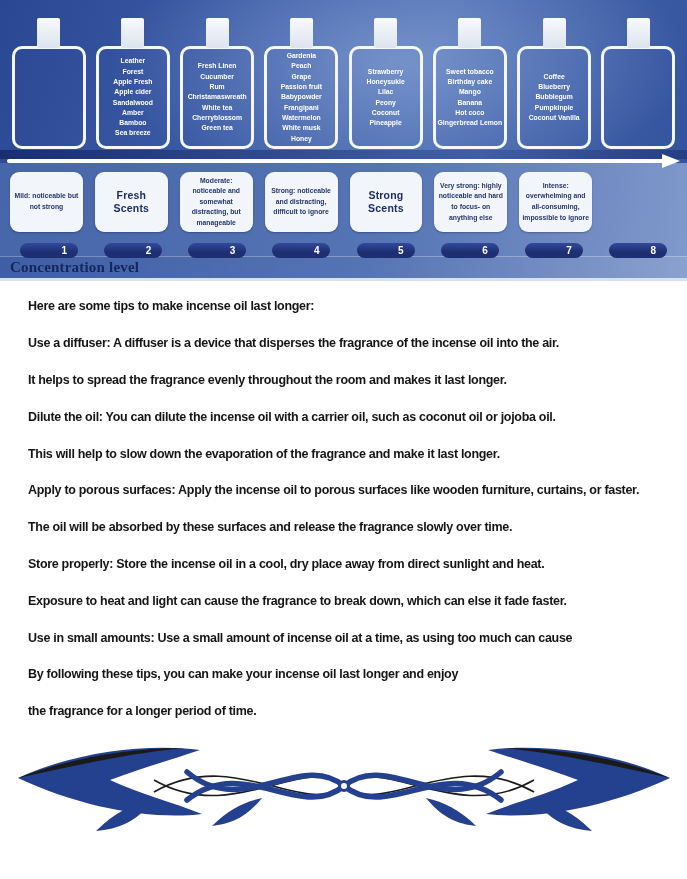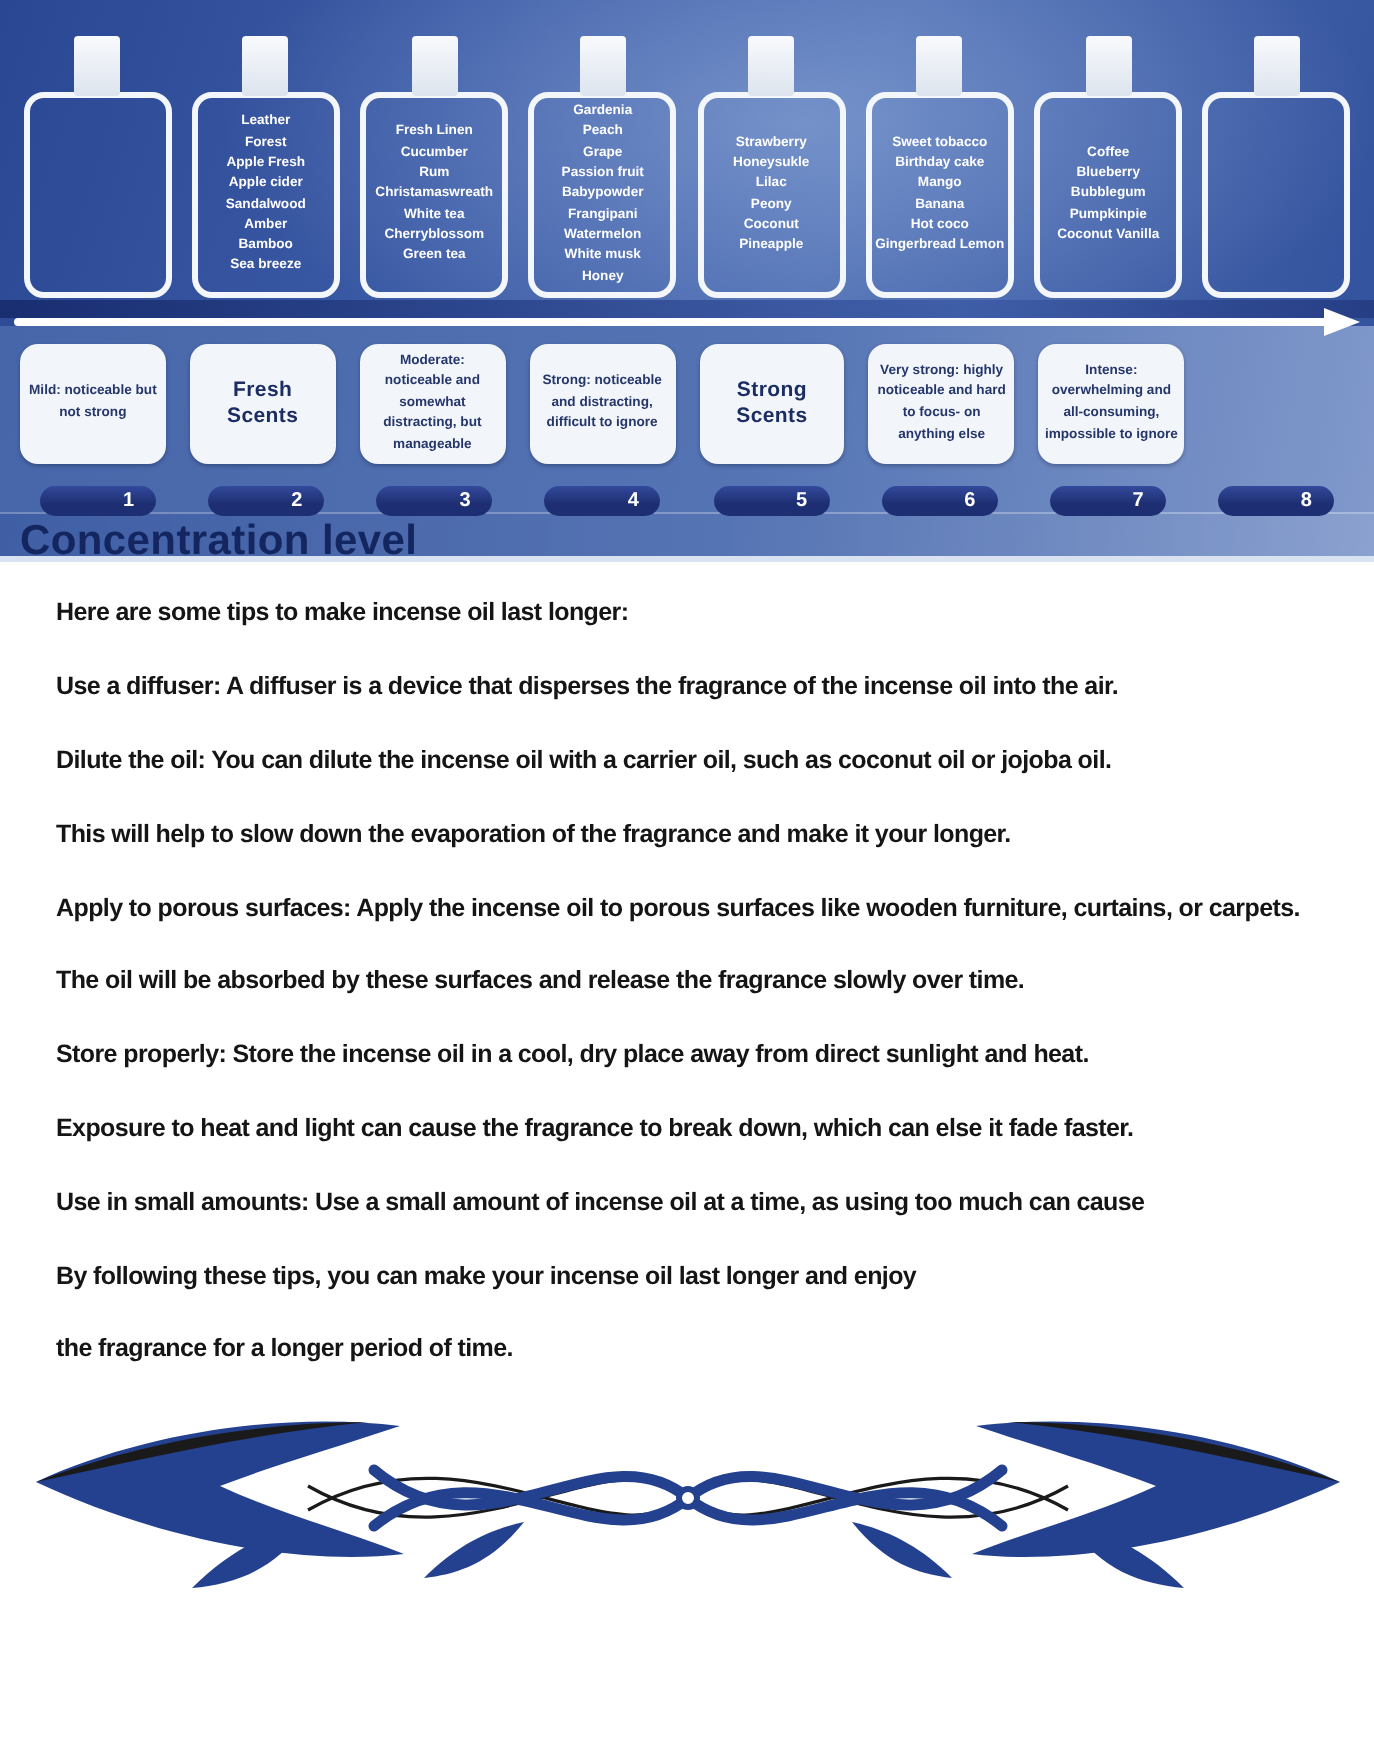--- a/index.html
+++ b/index.html
@@ -65,21 +65,21 @@
     display:grid; grid-template-columns:repeat(8,1fr); gap:6px; padding:0 10px;
   }
   .pill {
     width:58px; height:15px; margin:0 auto;
     background:linear-gradient(to bottom,#33499c,#1d2f72 60%);
     border-radius:8px; color:#fff; font-size:10px; font-weight:bold;
     display:flex; align-items:center; justify-content:flex-end; padding-right:11px;
   }
   .scale-title {
     position:absolute; left:10px; top:259px;
-    font-size:21px; font-weight:bold; color:#14265f; letter-spacing:0.2px;
+    font-size:15px; font-weight:bold; color:#14265f; letter-spacing:0.2px;font-family:Liberation Serif, serif;
   }
   .tips { padding:7px 0 0 28px; }
   .tips p {
     margin:0; height:36.8px; display:flex; align-items:center;
     font-size:12.5px; font-weight:bold; color:#151515;
     letter-spacing:-0.3px; white-space:nowrap;
   }
   .flourish { display:block; width:680px; height:96px; margin:8px auto 0; }
 </style>
 </head>
@@ -193,23 +193,24 @@
       <div class="pill">6</div>
       <div class="pill">7</div>
       <div class="pill">8</div>
     </div>
   <div class="scale-title">Concentration level</div>
 </div>
 
 <div class="tips">
     <p>Here are some tips to make incense oil last longer:</p>
     <p>Use a diffuser: A diffuser is a device that disperses the fragrance of the incense oil into the air.</p>
+    <p>It helps to spread the fragrance evenly throughout the room and makes it last longer.</p>
     <p>Dilute the oil: You can dilute the incense oil with a carrier oil, such as coconut oil or jojoba oil.</p>
-    <p>This will help to slow down the evaporation of the fragrance and make it your longer.</p>
-    <p>Apply to porous surfaces: Apply the incense oil to porous surfaces like wooden furniture, curtains, or carpets.</p>
+    <p>This will help to slow down the evaporation of the fragrance and make it last longer.</p>
+    <p>Apply to porous surfaces: Apply the incense oil to porous surfaces like wooden furniture, curtains, or faster.</p>
     <p>The oil will be absorbed by these surfaces and release the fragrance slowly over time.</p>
     <p>Store properly: Store the incense oil in a cool, dry place away from direct sunlight and heat.</p>
     <p>Exposure to heat and light can cause the fragrance to break down, which can else it fade faster.</p>
     <p>Use in small amounts: Use a small amount of incense oil at a time, as using too much can cause</p>
     <p>By following these tips, you can make your incense oil last longer and enjoy</p>
     <p>the fragrance for a longer period of time.</p>
   </div>
 
 <svg class="flourish" viewBox="0 0 680 96">
   <defs>

